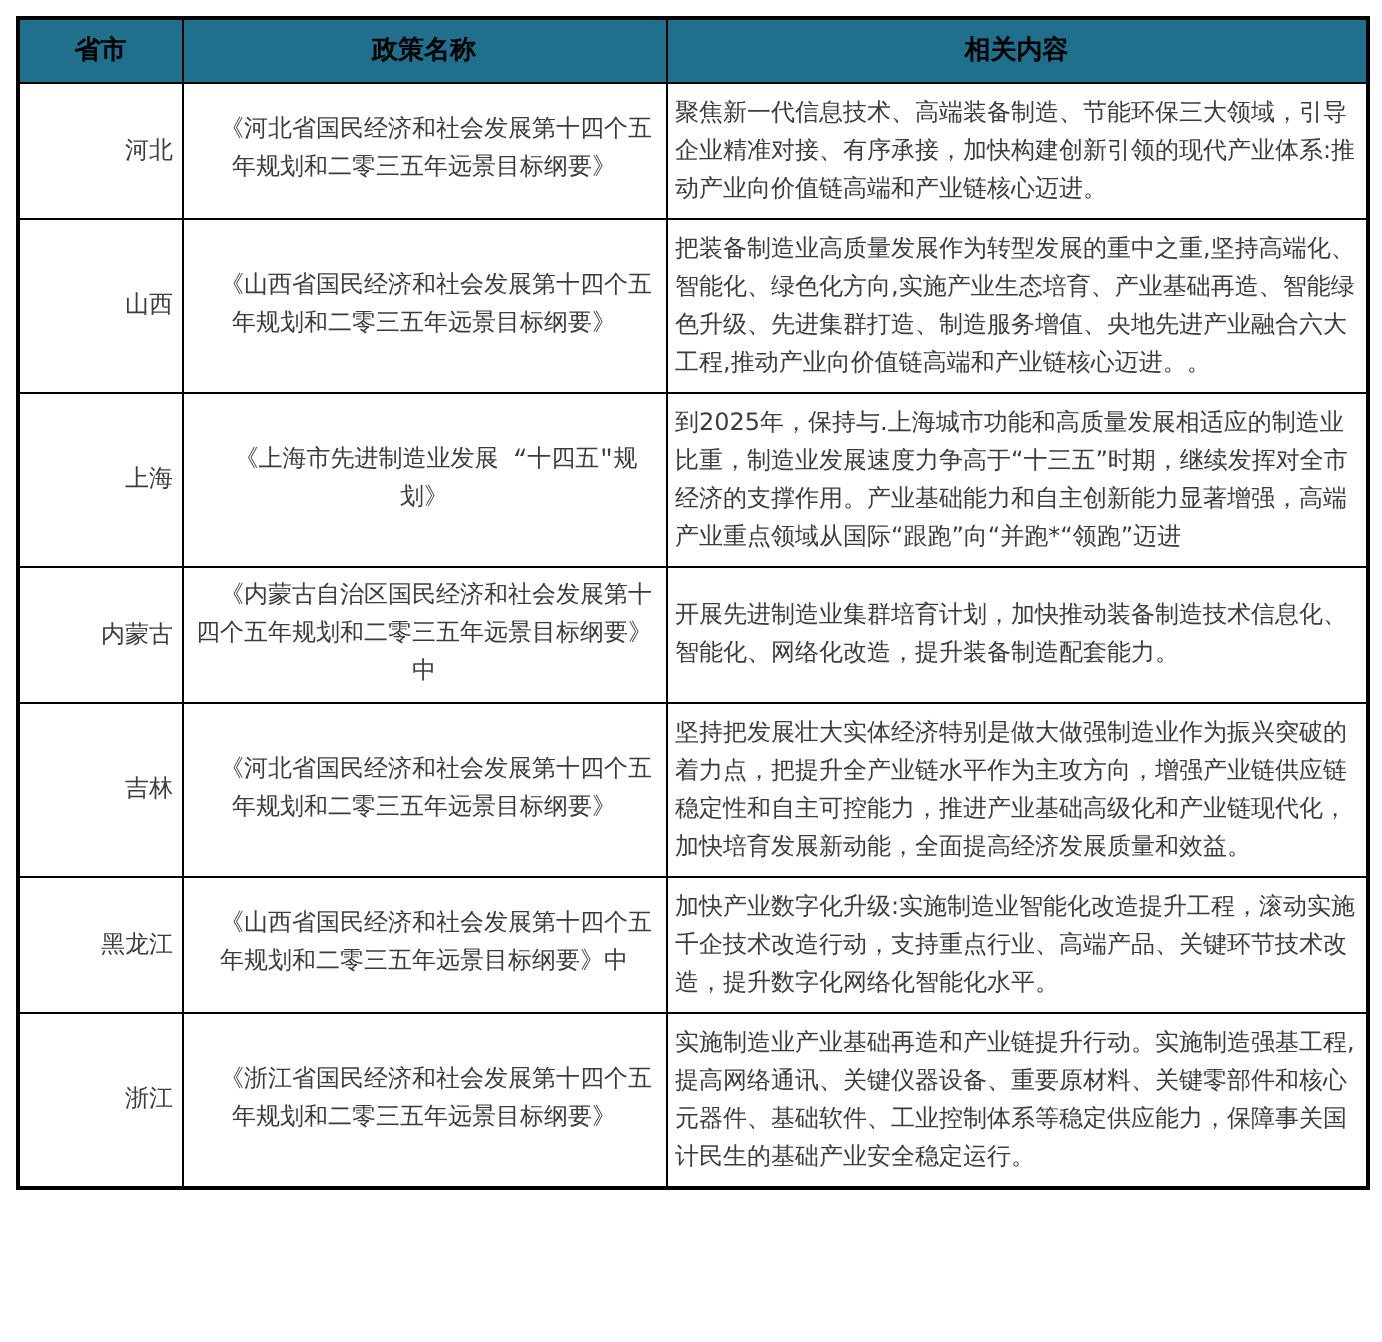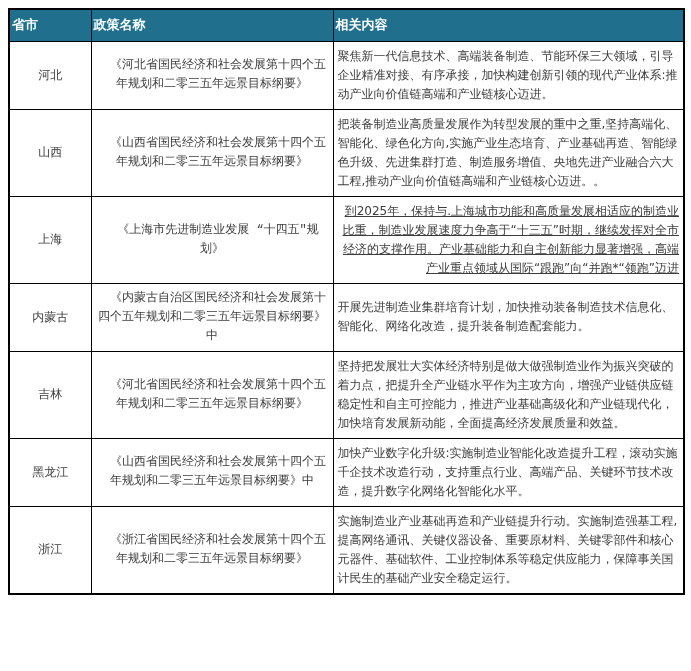--- a/index.html
+++ b/index.html
@@ -21,52 +21,51 @@
     width: 675px;
     border: 2px solid #000000;
   }
   table.policy-table th,
   table.policy-table td {
     border: 1px solid #000000;
     box-sizing: border-box;
   }
   table.policy-table th {
     background: #20708d;
-    color: #ffffff;
+    color: #000000;
     font-weight: bold;
     font-size: 13px;
     height: 32px;
-    text-align: left;
+    text-align: center;
     padding: 2px;
   }
   table.policy-table td {
     font-size: 12px;
     line-height: 19px;
     color: #3c3c3c;
     vertical-align: middle;
     padding: 5px 4px;
     word-break: break-all;
   }
   td.prov-cell {
     padding-left: 10px;
-    text-align: center;
+    text-align: right;
   }
   td.policy-cell {
     padding: 5px 3px;
     text-align: center;
     text-indent: 12px;
     font-family: Liberation Mono, monospace;
   }
   td.content-cell {
     padding: 5px 6px;
     text-align: left;
   }
   td.content-cell.center {
-    text-align: right;
-    text-decoration: underline;
+    text-align: left;
   }
 </style>
 </head>
 <body>
 
 <div class="page">
   <table class="policy-table">
     <colgroup>
       <col style="width:82px">
       <col style="width:242px">

